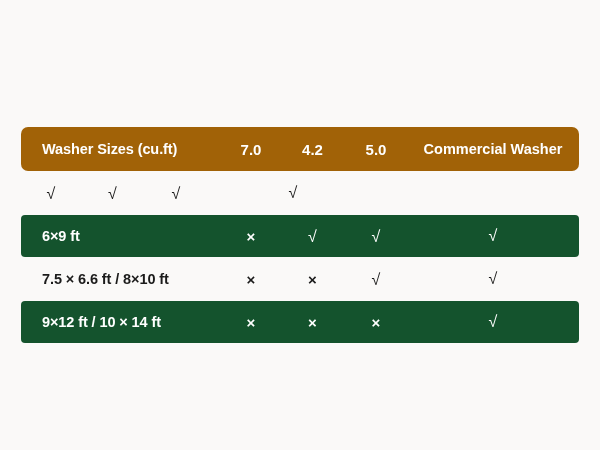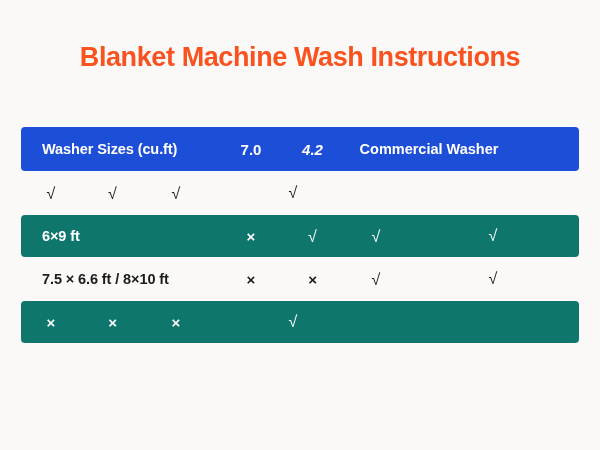--- a/index.html
+++ b/index.html
@@ -48,27 +48,28 @@
   .trow {
     display: flex;
     align-items: center;
     height: 42px;
     border-radius: 4px;
     box-sizing: border-box;
     margin-bottom: 0px;
   }
 
   .trow.header {
-    background: #1d4ed8;
+    background: #a16207;
     color: #ffffff;
     height: 44px;
+    border-radius: 7px;
   }
 
   .trow.band {
-    background: #0f766e;
+    background: #14532d;
     color: #ffffff;
   }
 
   .trow.plain {
     background: transparent;
     color: #1b1b1b;
   }
 
   .gap {
     height: 1px;
@@ -92,21 +93,21 @@
   }
 
   .cell.mark {
     width: 63px;
     text-align: center;
     font-size: 15px;
     font-weight: 700;
   }
 
   .cell.mark.c1 { width: 60px; }
-  .cell.mark.c2 { width: 63px; font-style: italic; }
+  .cell.mark.c2 { width: 63px; }
   .cell.mark.c3 { width: 64px; }
 
   .cell.wide {
     width: 170px;
     text-align: center;
     font-size: 14.5px;
     font-weight: 700;
   }
 
   .glyph-check {
@@ -121,28 +122,28 @@
     font-weight: 700;
     line-height: 1;
     display: inline-block;
   }
 </style>
 </head>
 <body>
 
 <div id="page">
 
-  <div id="page-title">Blanket Machine Wash Instructions</div>
 
   <div id="wash-table">
 
     <div class="trow header">
       <div class="cell label">Washer Sizes (cu.ft)</div>
       <div class="cell mark c1">7.0</div>
       <div class="cell mark c2">4.2</div>
+      <div class="cell mark c3">5.0</div>
       <div class="cell wide">Commercial Washer</div>
     </div>
 
     <div class="gap"></div>
 
     <div class="trow plain">
       <div class="cell mark c1">
         <span class="glyph-check">√</span>
       </div>
       <div class="cell mark c2">
@@ -188,20 +189,21 @@
         <span class="glyph-check">√</span>
       </div>
       <div class="cell wide">
         <span class="glyph-check">√</span>
       </div>
     </div>
 
     <div class="gap"></div>
 
     <div class="trow band">
+      <div class="cell label">9×12 ft / 10 × 14 ft</div>
       <div class="cell mark c1">
         <span class="glyph-cross">×</span>
       </div>
       <div class="cell mark c2">
         <span class="glyph-cross">×</span>
       </div>
       <div class="cell mark c3">
         <span class="glyph-cross">×</span>
       </div>
       <div class="cell wide">

